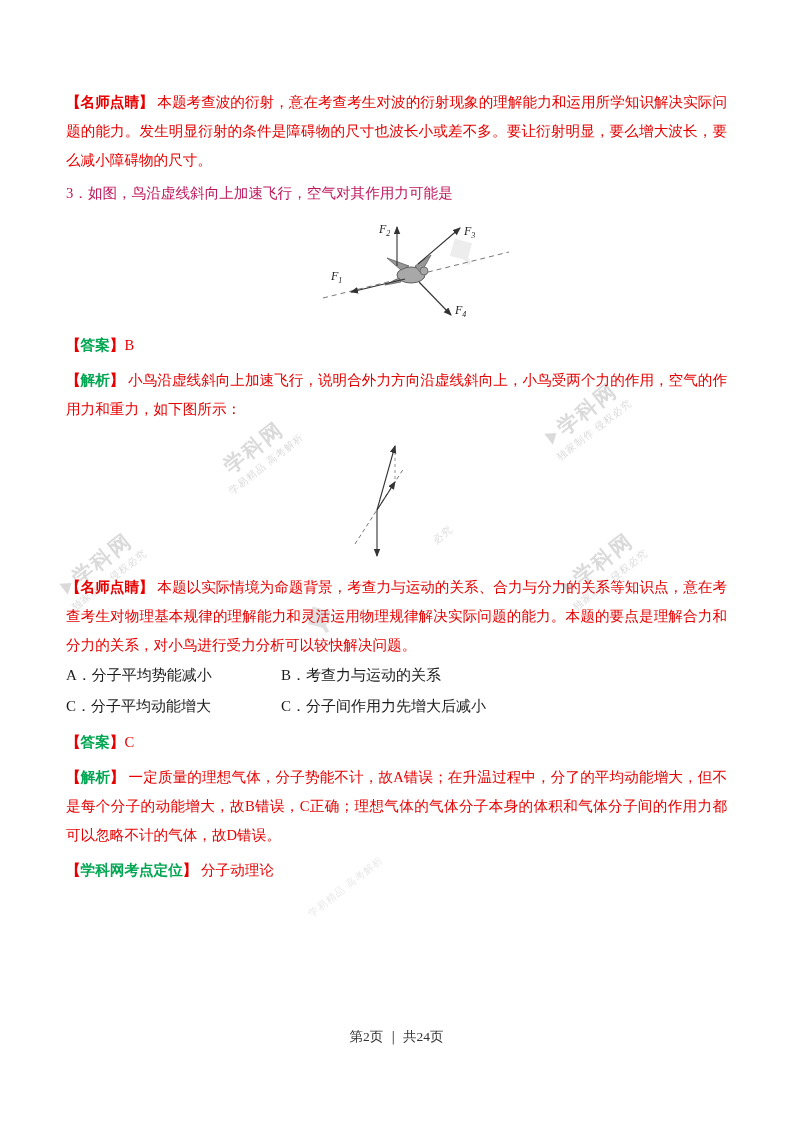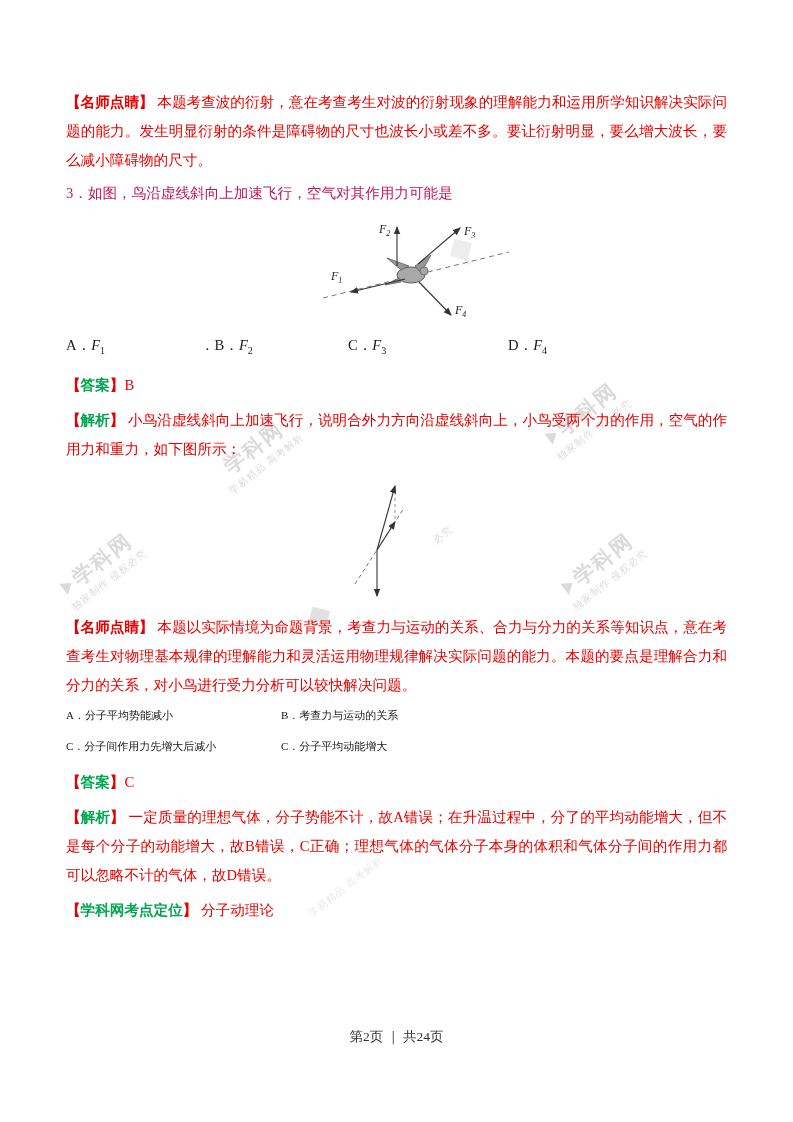--- a/index.html
+++ b/index.html
@@ -14,21 +14,21 @@
   .bracket{color:#e60000;font-weight:bold;}
   .fvar{font-style:italic;font-family:"Liberation Serif",serif;}
   sub{font-size:10px;}
   
   .optrow{display:flex;margin-top:8px;font-size:14.6px;line-height:29px;}
   .optrow .opt{display:inline-block;}
   .optrow .o1{width:134px;}
   .optrow .o2{width:148px;}
   .optrow .o3{width:160px;}
   
-  .optgrid{display:grid;grid-template-columns:215px auto;font-size:11px;line-height:31px;}
+  .optgrid{display:grid;grid-template-columns:215px auto;font-size:15px;line-height:31px;}
   
   .fig-bird{margin:10px 0 2px 255px;width:190px;}
   .fig-force{margin:6px 0 2px 275px;width:100px;}
   svg{display:block;}
   
   .footer{position:absolute;left:0;right:0;top:1028px;text-align:center;
           font-size:13.5px;color:#333;z-index:2;font-family:"Liberation Serif",serif;}
   
   .wm{position:absolute;z-index:1;color:#bdbdbd;opacity:.55;transform:rotate(-38deg);
       font-family:"Liberation Sans","DejaVu Sans",sans-serif;white-space:nowrap;text-align:center;}
@@ -106,26 +106,20 @@
         <line x1="76" y1="48" x2="76" y2="9" stroke="#333" stroke-width="1.1" marker-end="url(#ah)"></line>
         <line x1="97" y1="46" x2="139" y2="10" stroke="#333" stroke-width="1.1" marker-end="url(#ah)"></line>
         <line x1="98" y1="64" x2="130" y2="97" stroke="#333" stroke-width="1.1" marker-end="url(#ah)"></line>
         <text x="10" y="62" font-size="12" font-style="italic" fill="#222"><tspan>F</tspan><tspan dy="3" font-size="8">1</tspan></text>
         <text x="58" y="15" font-size="12" font-style="italic" fill="#222"><tspan>F</tspan><tspan dy="3" font-size="8">2</tspan></text>
         <text x="143" y="17" font-size="12" font-style="italic" fill="#222"><tspan>F</tspan><tspan dy="3" font-size="8">3</tspan></text>
         <text x="134" y="96" font-size="12" font-style="italic" fill="#222"><tspan>F</tspan><tspan dy="3" font-size="8">4</tspan></text>
       </svg>
     </div>
 
-    <div class="optrow">
-      <span class="opt o1"><span>A．</span><i class="fvar">F</i><sub>1</sub></span>
-      <span class="opt o2"><span>．B．</span><i class="fvar">F</i><sub>2</sub></span>
-      <span class="opt o3"><span>C．</span><i class="fvar">F</i><sub>3</sub></span>
-      <span class="opt"><span>D．</span><i class="fvar">F</i><sub>4</sub></span>
-    </div>
 
     <div class="spacer6"></div>
     <p class="para"><span class="bracket">【</span><span class="green lbl">答案</span><span class="bracket">】</span><span class="red">B</span></p>
 
     <div class="spacer6"></div>
     <p class="para red"><span class="bracket">【</span><span class="green lbl">解析</span><span class="bracket">】</span>&nbsp;<span>小鸟沿虚线斜向上加速飞行，说明合外力方向沿虚线斜向上，小鸟受两个力的作用，空气的作用力和重力，如下图所示：</span></p>
 
     <div class="fig-force">
       <svg width="100" height="135" viewBox="0 0 100 135">
         <line x1="14" y1="114" x2="63" y2="38" stroke="#777" stroke-width="1" stroke-dasharray="4 3"></line>
@@ -136,22 +130,22 @@
       </svg>
     </div>
 
 
     <div class="spacer6"></div>
     <p class="para red"><span class="lbl red"><span>【</span><span>名师点睛</span><span>】</span></span>&nbsp;<span>本题以实际情境为命题背景，考查力与运动的关系、合力与分力的关系等知识点，意在考查考生对物理基本规律的理解能力和灵活运用物理规律解决实际问题的能力。本题的要点是理解合力和分力的关系，对小鸟进行受力分析可以较快解决问题。</span></p>
 
     <div class="optgrid">
       <span><span>A．</span><span>分子平均势能减小</span></span>
       <span><span>B．</span><span>考查力与运动的关系</span></span>
+      <span><span>C．</span><span>分子平均动能增大</span></span>
       <span><span>C．</span><span>分子间作用力先增大后减小</span></span>
-      <span><span>C．</span><span>分子平均动能增大</span></span>
     </div>
 
     <div class="spacer6"></div>
     <p class="para"><span class="bracket">【</span><span class="green lbl">答案</span><span class="bracket">】</span><span class="red">C</span></p>
 
     <div class="spacer6"></div>
     <p class="para red"><span class="bracket">【</span><span class="green lbl">解析</span><span class="bracket">】</span>&nbsp;<span>一定质量的理想气体，分子势能不计，故A错误；在升温过程中，分了的平均动能增大，但不是每个分子的动能增大，故B错误，C正确；理想气体的气体分子本身的体积和气体分子间的作用力都可以忽略不计的气体，故D错误。</span></p>
 
     <div class="spacer6"></div>
     <p class="para"><span class="bracket">【</span><span class="green lbl">学科网考点定位</span><span class="bracket">】</span>&nbsp;<span class="red">分子动理论</span></p>

